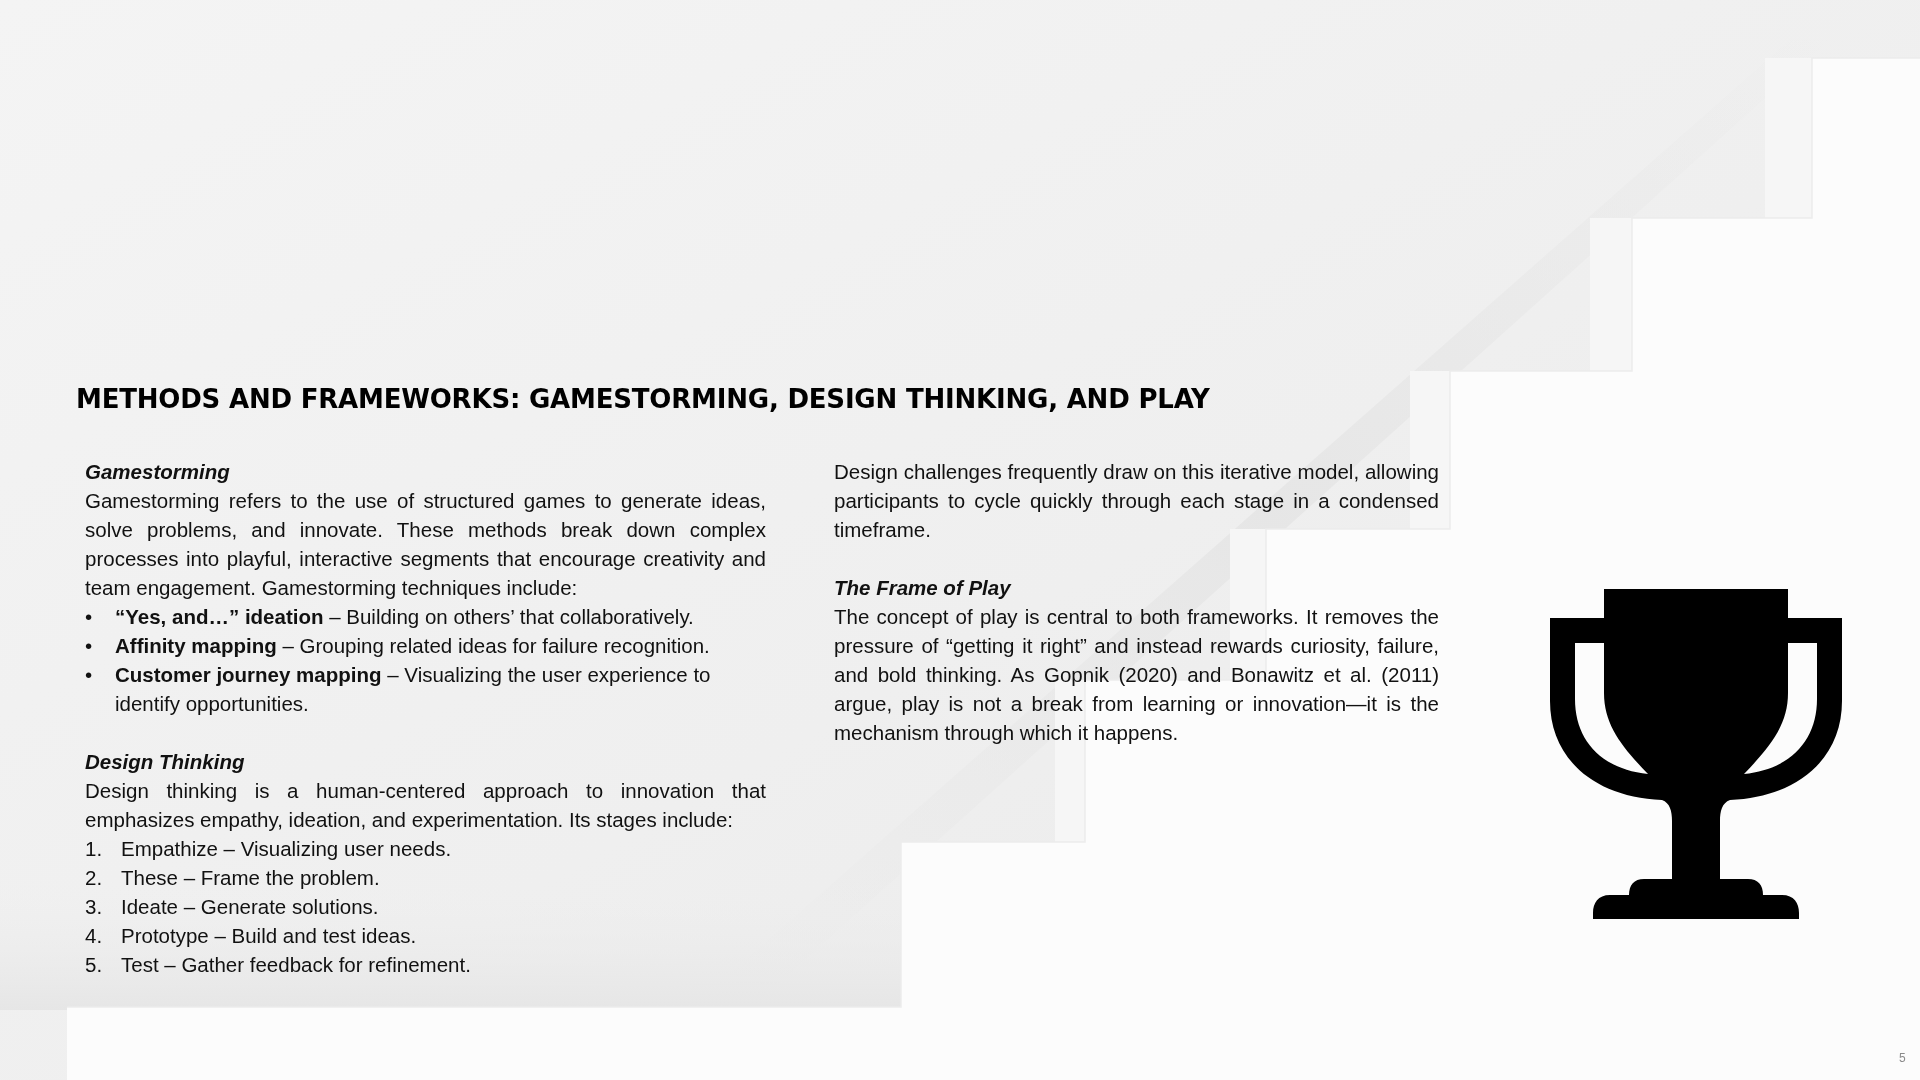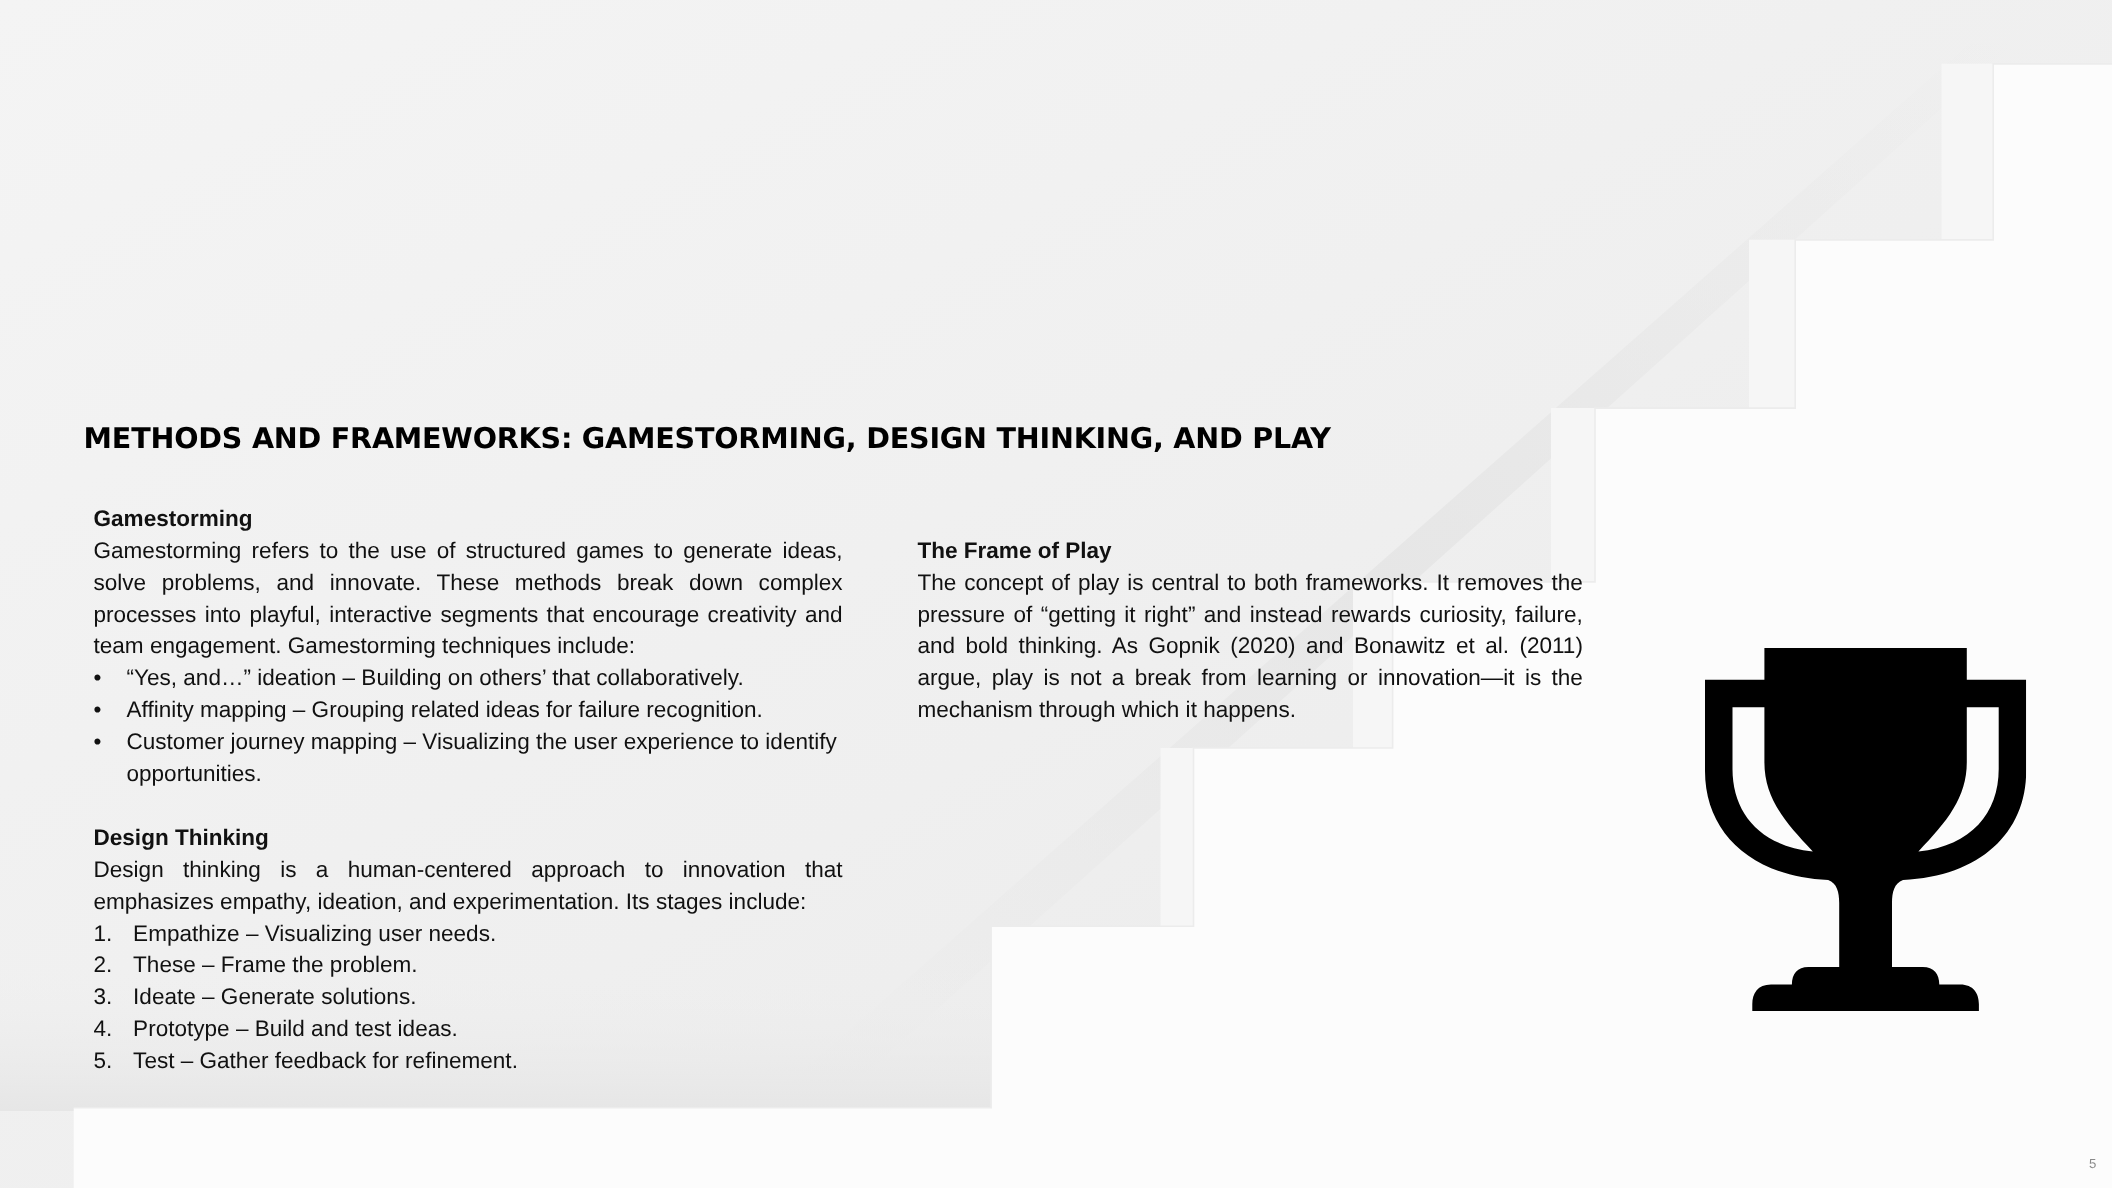--- a/index.html
+++ b/index.html
@@ -52,20 +52,21 @@
     }
     .col-right {
       left: 834px;
       top: 457px;
       width: 605px;
     }
     .section-heading {
       font-weight: bold;
       margin: 0;
       height: 29px;
+      font-style: italic;
     }
     .para {
       margin: 0;
       text-align: justify;
       text-align-last: left;
     }
     .spacer { height: 29px; }
     ul.bullets, ol.steps {
       margin: 0;
       padding: 0;
@@ -84,21 +85,21 @@
     ol.steps li {
       position: relative;
       padding-left: 36px;
     }
     ol.steps li .num {
       position: absolute;
       left: 0;
       top: 0;
       width: 36px;
     }
-    .bold { font-weight: normal; }
+    .bold { font-weight: bold; }
     .trophy {
       position: absolute;
       left: 1550px;
       top: 589px;
       width: 292px;
       height: 330px;
     }
     .page-number {
       position: absolute;
       left: 1899px;
@@ -169,20 +170,21 @@
     <ol class="steps">
       <li><span class="num">1.</span><span>Empathize – Visualizing user needs.</span></li>
       <li><span class="num">2.</span><span>These – Frame the problem.</span></li>
       <li><span class="num">3.</span><span>Ideate – Generate solutions.</span></li>
       <li><span class="num">4.</span><span>Prototype – Build and test ideas.</span></li>
       <li><span class="num">5.</span><span>Test – Gather feedback for refinement.</span></li>
     </ol>
   </div>
 
   <div class="col col-right">
+    <p class="para">Design challenges frequently draw on this iterative model, allowing participants to cycle quickly through each stage in a condensed timeframe.</p>
     <div class="spacer"></div>
     <div class="section-heading">The Frame of Play</div>
     <p class="para">The concept of play is central to both frameworks. It removes the pressure of “getting it right” and instead rewards curiosity, failure, and bold thinking. As Gopnik (2020) and Bonawitz et al. (2011) argue, play is not a break from learning or innovation—it is the mechanism through which it happens.</p>
   </div>
 
   <svg class="trophy" viewBox="0 0 292 330" xmlns="http://www.w3.org/2000/svg">
     <path fill="#000" fill-rule="evenodd" d="
       M 54 0 L 238 0 L 238 29 L 292 29 L 292 112
       C 292 168 250 208 180 211
       C 172 214 170 222 170 232 L 170 290

